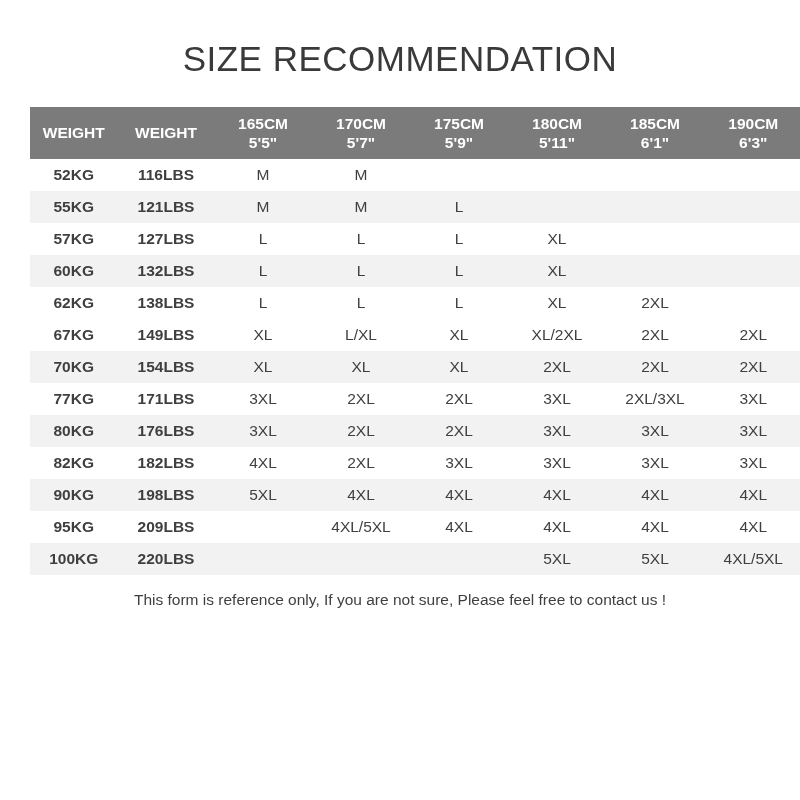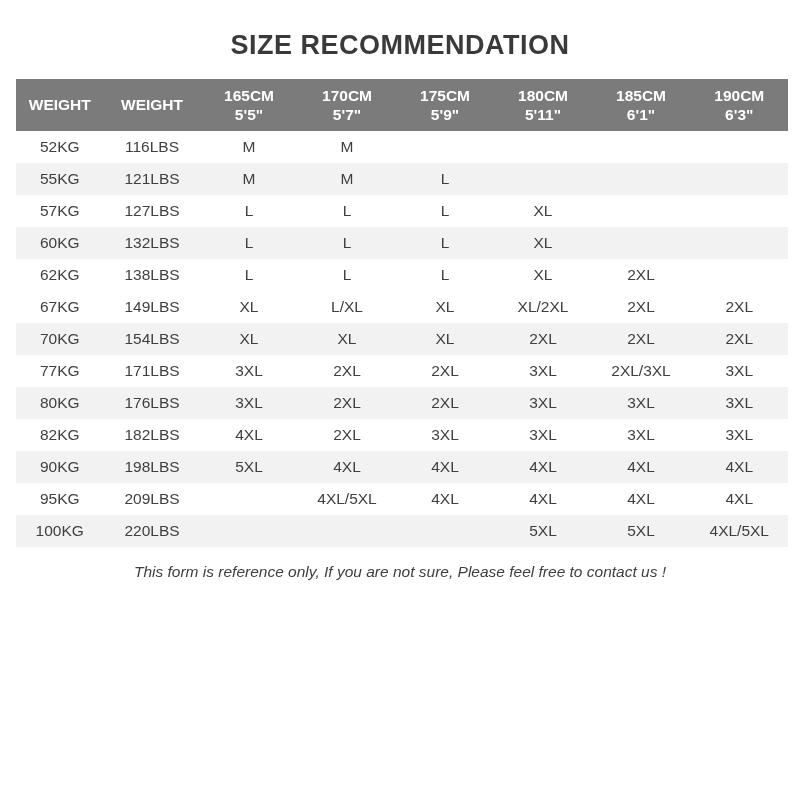--- a/index.html
+++ b/index.html
@@ -16,30 +16,31 @@
   }
   .page {
     position: relative;
     width: 800px;
     height: 800px;
     box-sizing: border-box;
     padding: 0;
   }
   .title {
     text-align: center;
-    font-size: 27px;
+    font-size: 35px;
     letter-spacing: 0.5px;
     color: #3a3a3a;
-    font-weight: 700;
-    padding-top: 30px;
+    font-weight: 400;
+    padding-top: 39px;
     padding-bottom: 18px;
   }
   .table-wrap {
-    padding: 0 16px;
+    padding: 0 30px;
     box-sizing: border-box;
+    margin-top: 10px;
   }
   table.size-table {
     border-collapse: collapse;
     width: 772px;
     table-layout: fixed;
     position: relative;
     z-index: 2;
   }
   table.size-table th {
     background: #7b7b7b;
@@ -66,20 +67,21 @@
     color: #3f3f3f;
   }
   tr.row-odd td {
     background: #ffffff;
   }
   tr.row-even td {
     background: #f2f2f2;
   }
   td.c-weight-kg, td.c-weight-lbs {
     font-size: 15.5px;
+    font-weight: bold;
   }
   
   table.size-table td + td,
   table.size-table th + th {
     border-left: 1px solid rgba(255,255,255,0);
   }
   tr.row-odd td + td {
     border-left: 1px solid #ffffff;
   }
   tr.row-even td + td {
@@ -97,21 +99,20 @@
     letter-spacing: 2px;
     z-index: 1;
     pointer-events: none;
     font-family: "Liberation Serif", serif;
   }
   .footnote {
     text-align: center;
     font-size: 15.5px;
     color: #3f3f3f;
     padding-top: 16px;
-    font-style: italic;
   }
   .col-w1 { width: 88px; }
   .col-w2 { width: 96px; }
   .col-h  { width: 98px; }
 </style>
 </head>
 <body>
 
 <div class="page">
 

